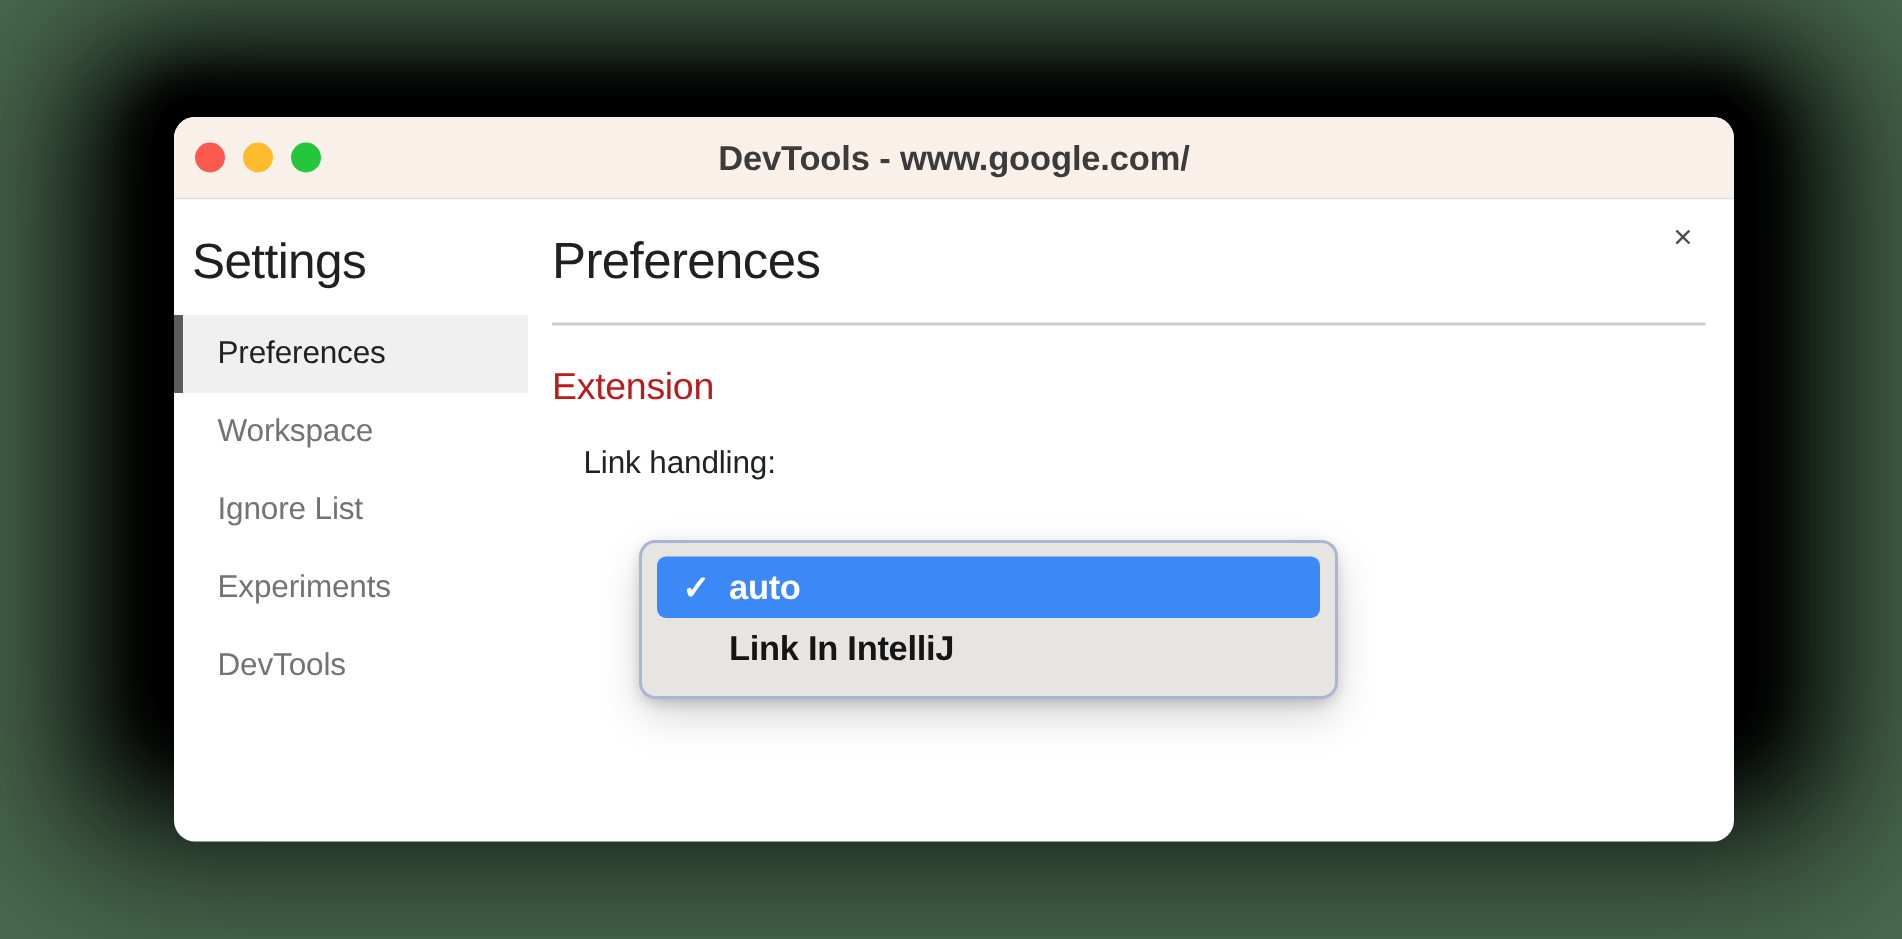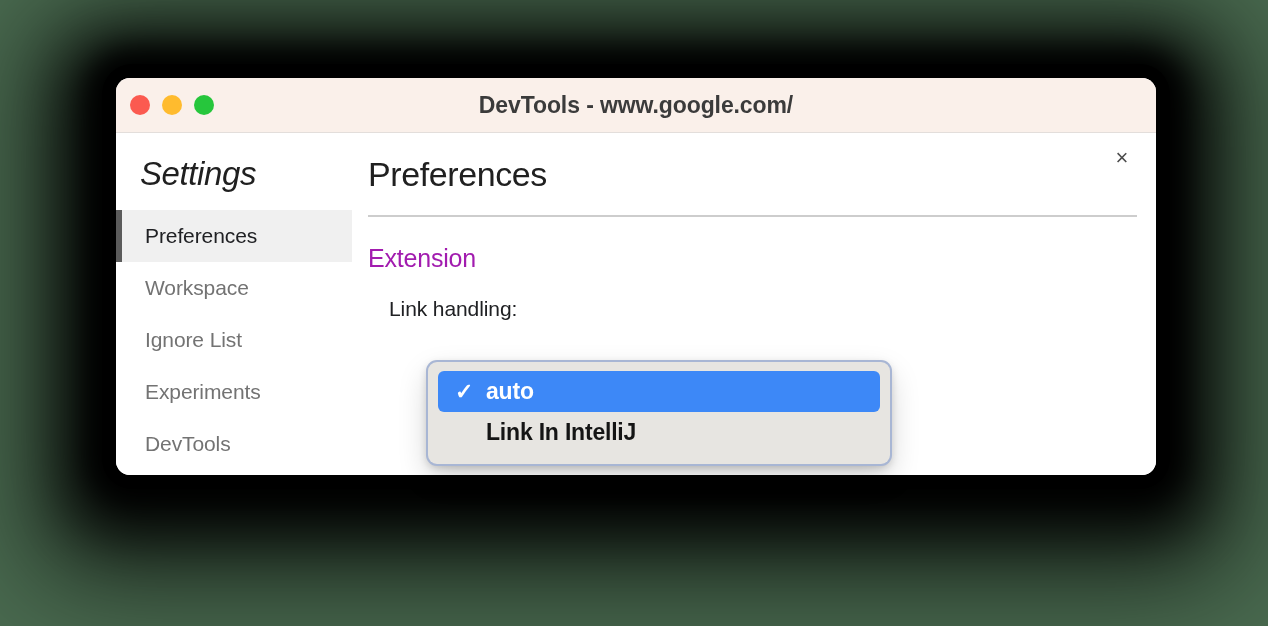--- a/index.html
+++ b/index.html
@@ -38,21 +38,21 @@
       0 24px 130px 96px rgba(0,0,0,0.30);
     filter: blur(0.2px);
   }
 
   
   .window {
     position: absolute;
     left: 116px;
     top: 78px;
     width: 1040px;
-    height: 397px;
+    height: 483px;
     background: #ffffff;
     border-radius: 14px;
     overflow: hidden;
   }
 
   .titlebar {
     position: relative;
     height: 54px;
     background: #faf0ea;
     border-bottom: 1px solid #e3dedb;
@@ -114,24 +114,23 @@
   .sidebar {
     position: absolute;
     left: 0;
     top: 0;
     width: 236px;
     padding-top: 22px;
   }
   .sidebar-title {
     font-size: 33px;
     color: #202020;
-    padding-left: 24px;
+    padding-left: 12px;
     margin-bottom: 17px;
     letter-spacing: -0.4px;
-    font-style: italic;
   }
   .sidebar-item {
     position: relative;
     height: 52px;
     line-height: 52px;
     padding-left: 29px;
     font-size: 21px;
     color: #737373;
     cursor: pointer;
     letter-spacing: -0.1px;
@@ -166,21 +165,21 @@
   }
   .divider {
     margin-top: 21px;
     width: 769px;
     height: 2px;
     background: #cdcdcd;
   }
   .section-title {
     margin-top: 27px;
     font-size: 25px;
-    color: #a21caf;
+    color: #b91c1c;
     letter-spacing: -0.2px;
   }
   .field-label {
     margin-top: 24px;
     margin-left: 21px;
     font-size: 21px;
     color: #202124;
     letter-spacing: -0.1px;
   }
 

